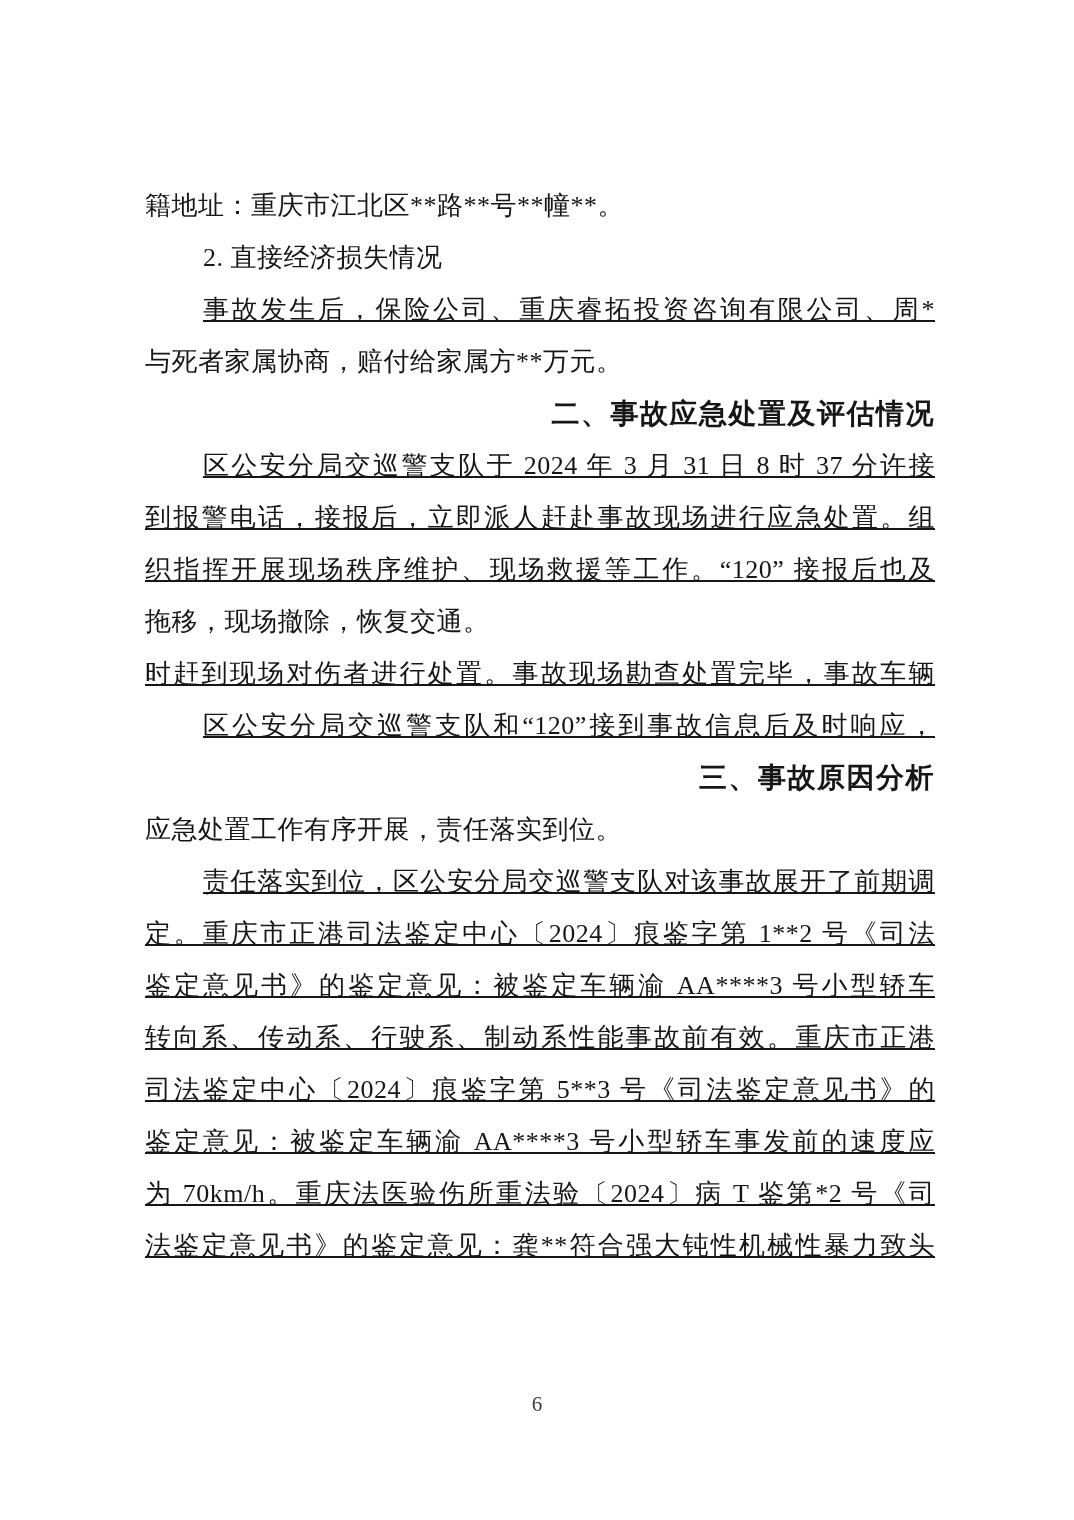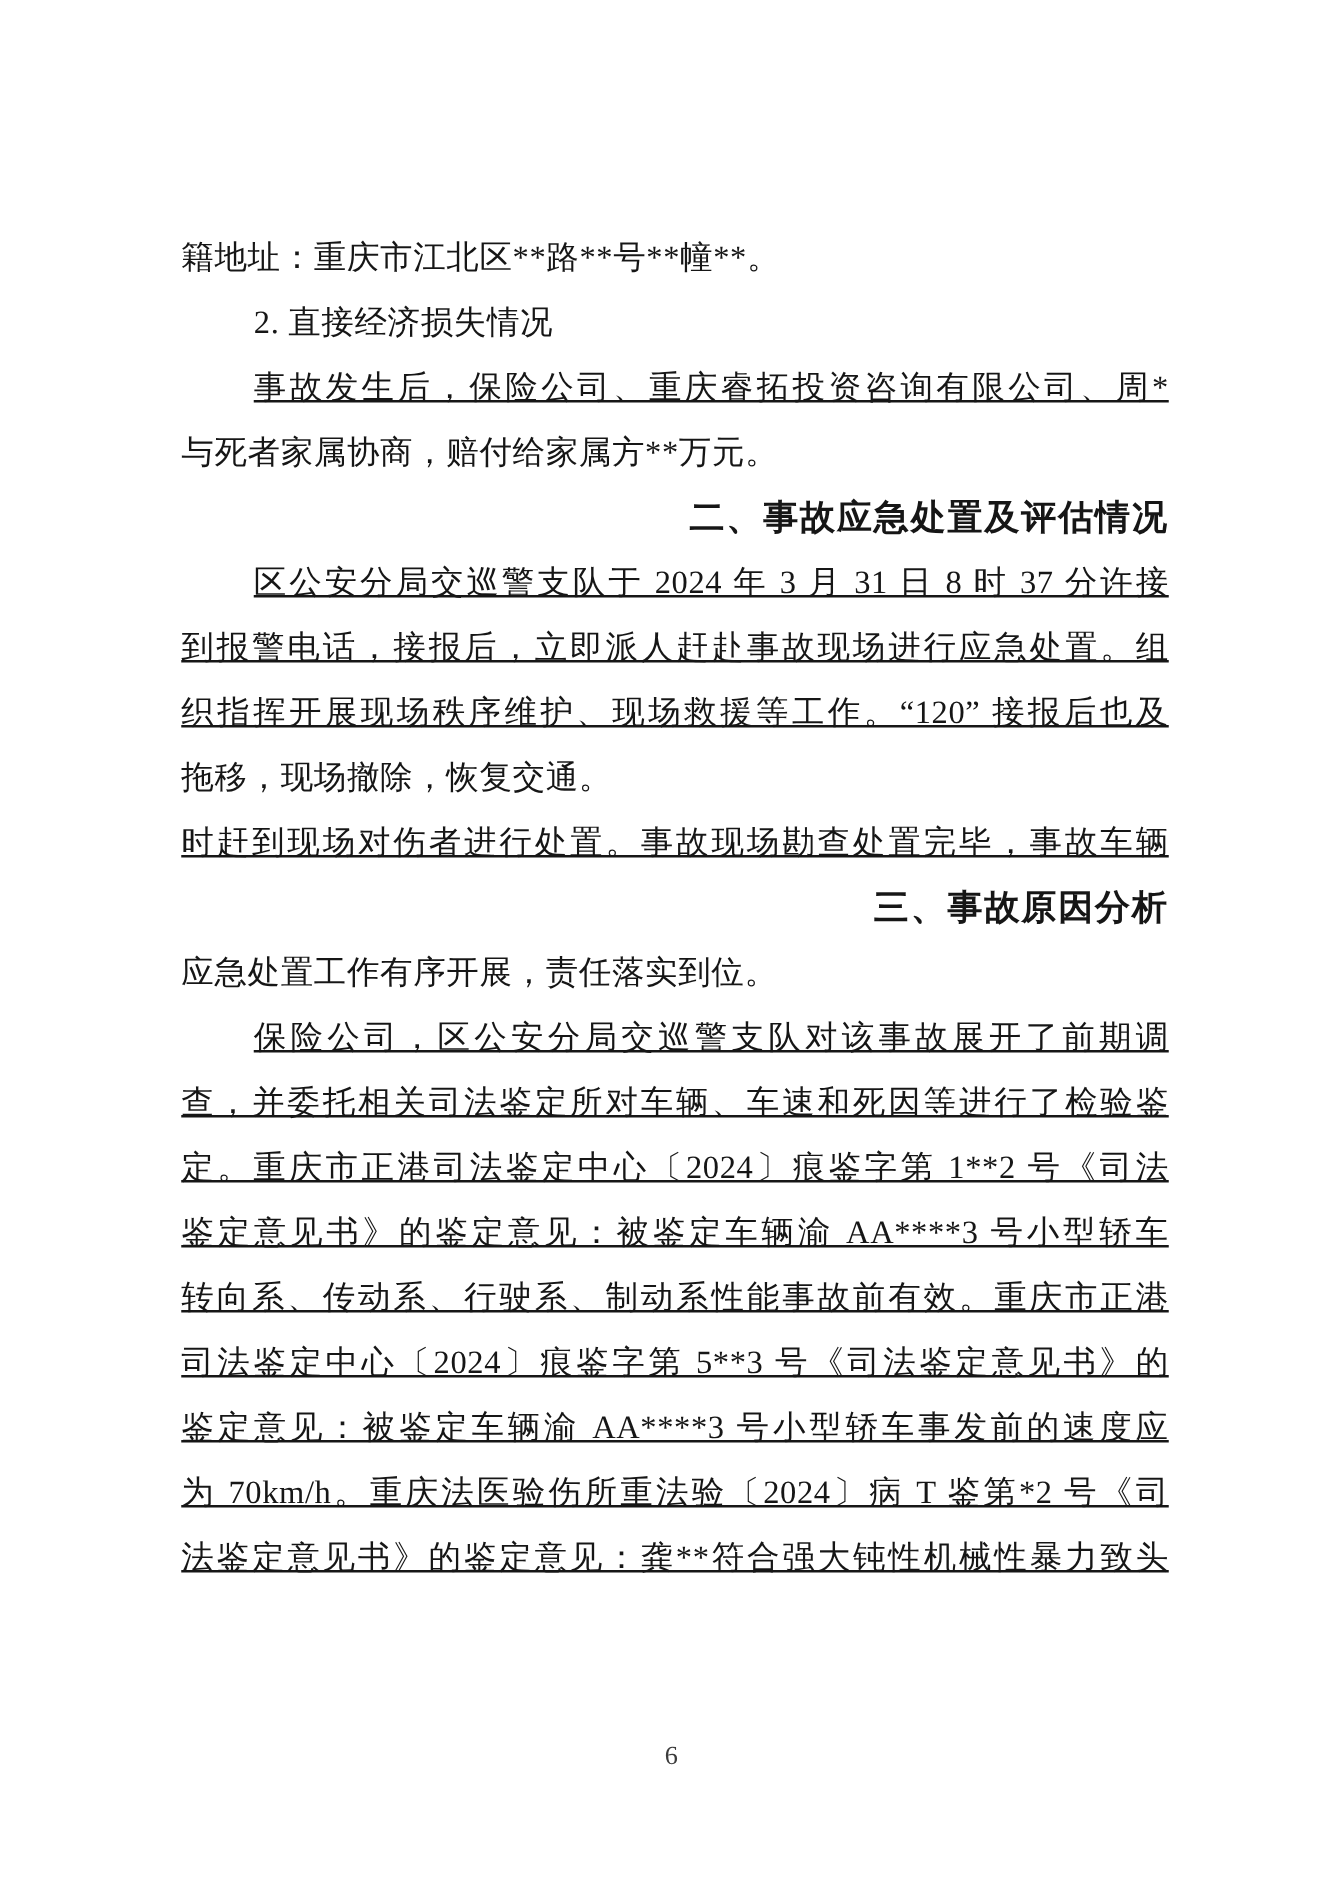--- a/index.html
+++ b/index.html
@@ -59,24 +59,24 @@
     <div class="line">籍地址：重庆市江北区**路**号**幢**。</div>
     <div class="line indent">2. 直接经济损失情况</div>
     <div class="line indent fill">事故发生后，保险公司、重庆睿拓投资咨询有限公司、周*</div>
     <div class="line">与死者家属协商，赔付给家属方**万元。</div>
     <div class="line heading indent">二、事故应急处置及评估情况</div>
     <div class="line indent fill">区公安分局交巡警支队于 2024 年 3 月 31 日 8 时 37 分许接</div>
     <div class="line fill">到报警电话，接报后，立即派人赶赴事故现场进行应急处置。组</div>
     <div class="line fill">织指挥开展现场秩序维护、现场救援等工作。“120” 接报后也及</div>
     <div class="line">拖移，现场撤除，恢复交通。</div>
     <div class="line fill">时赶到现场对伤者进行处置。事故现场勘查处置完毕，事故车辆</div>
+    <div class="line indent fill">区公安分局交巡警支队和“120”接到事故信息后及时响应，</div>
     <div class="line heading indent">三、事故原因分析</div>
     <div class="line">应急处置工作有序开展，责任落实到位。</div>
-    <div class="line indent fill">保险公司，区公安分局交巡警支队对该事故展开了前期调</div>
-    <div class="line fill">查，并委托相关司法鉴定所对车辆、车速和死因等进行了检验鉴</div>
+    <div class="line indent fill">责任落实到位，区公安分局交巡警支队对该事故展开了前期调</div>
     <div class="line fill">定。重庆市正港司法鉴定中心〔2024〕痕鉴字第 1**2 号《司法</div>
     <div class="line fill">鉴定意见书》的鉴定意见：被鉴定车辆渝 AA****3 号小型轿车</div>
     <div class="line fill">转向系、传动系、行驶系、制动系性能事故前有效。重庆市正港</div>
     <div class="line fill">司法鉴定中心〔2024〕痕鉴字第 5**3 号《司法鉴定意见书》的</div>
     <div class="line fill">鉴定意见：被鉴定车辆渝 AA****3 号小型轿车事发前的速度应</div>
     <div class="line fill">为 70km/h。重庆法医验伤所重法验〔2024〕病 T 鉴第*2 号《司</div>
     <div class="line fill">法鉴定意见书》的鉴定意见：龚**符合强大钝性机械性暴力致头</div>
   </main>
 
   <footer class="page-footer">

